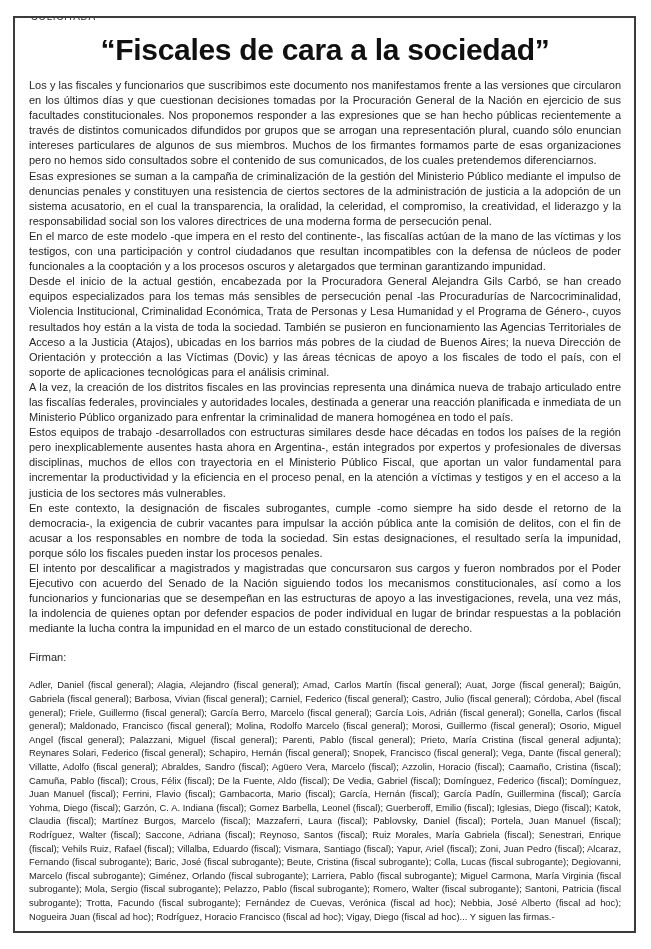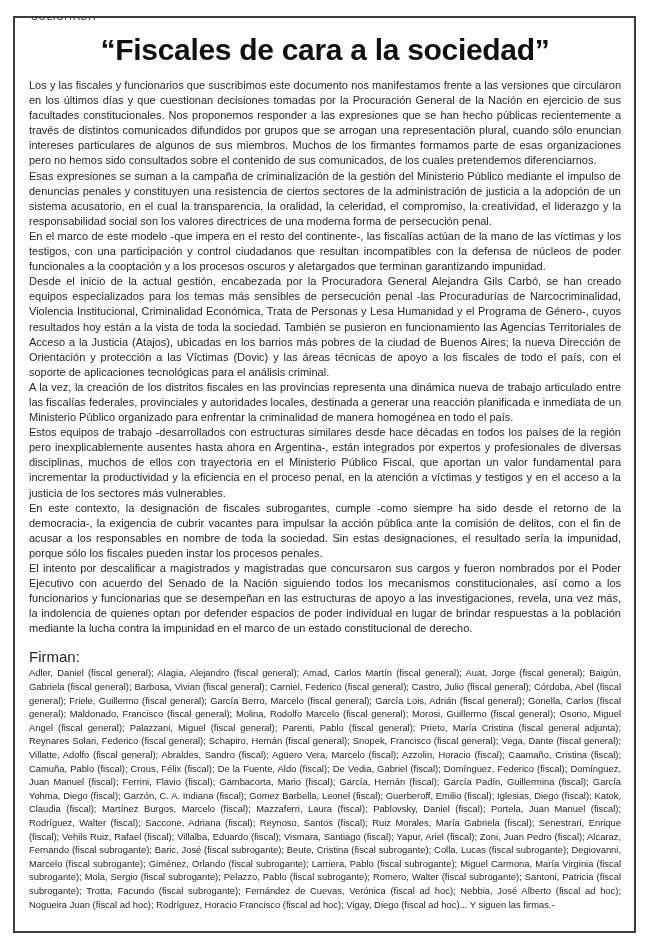--- a/index.html
+++ b/index.html
@@ -46,22 +46,22 @@
   .body-text p {
     font-size: 11px;
     line-height: 15.1px;
     text-align: justify;
     color: #262626;
     hyphens: auto;
     -webkit-hyphens: auto;
   }
   .firman-label {
     margin-top: 15px;
-    margin-bottom: 3px;
-    font-size: 15px;
+    margin-bottom: 15px;
+    font-size: 11px;
     line-height: 12px;
     color: #262626;
   }
   .signers {
     font-size: 9.4px;
     line-height: 13.6px;
     text-align: justify;
     color: #262626;
     hyphens: auto;
     -webkit-hyphens: auto;

